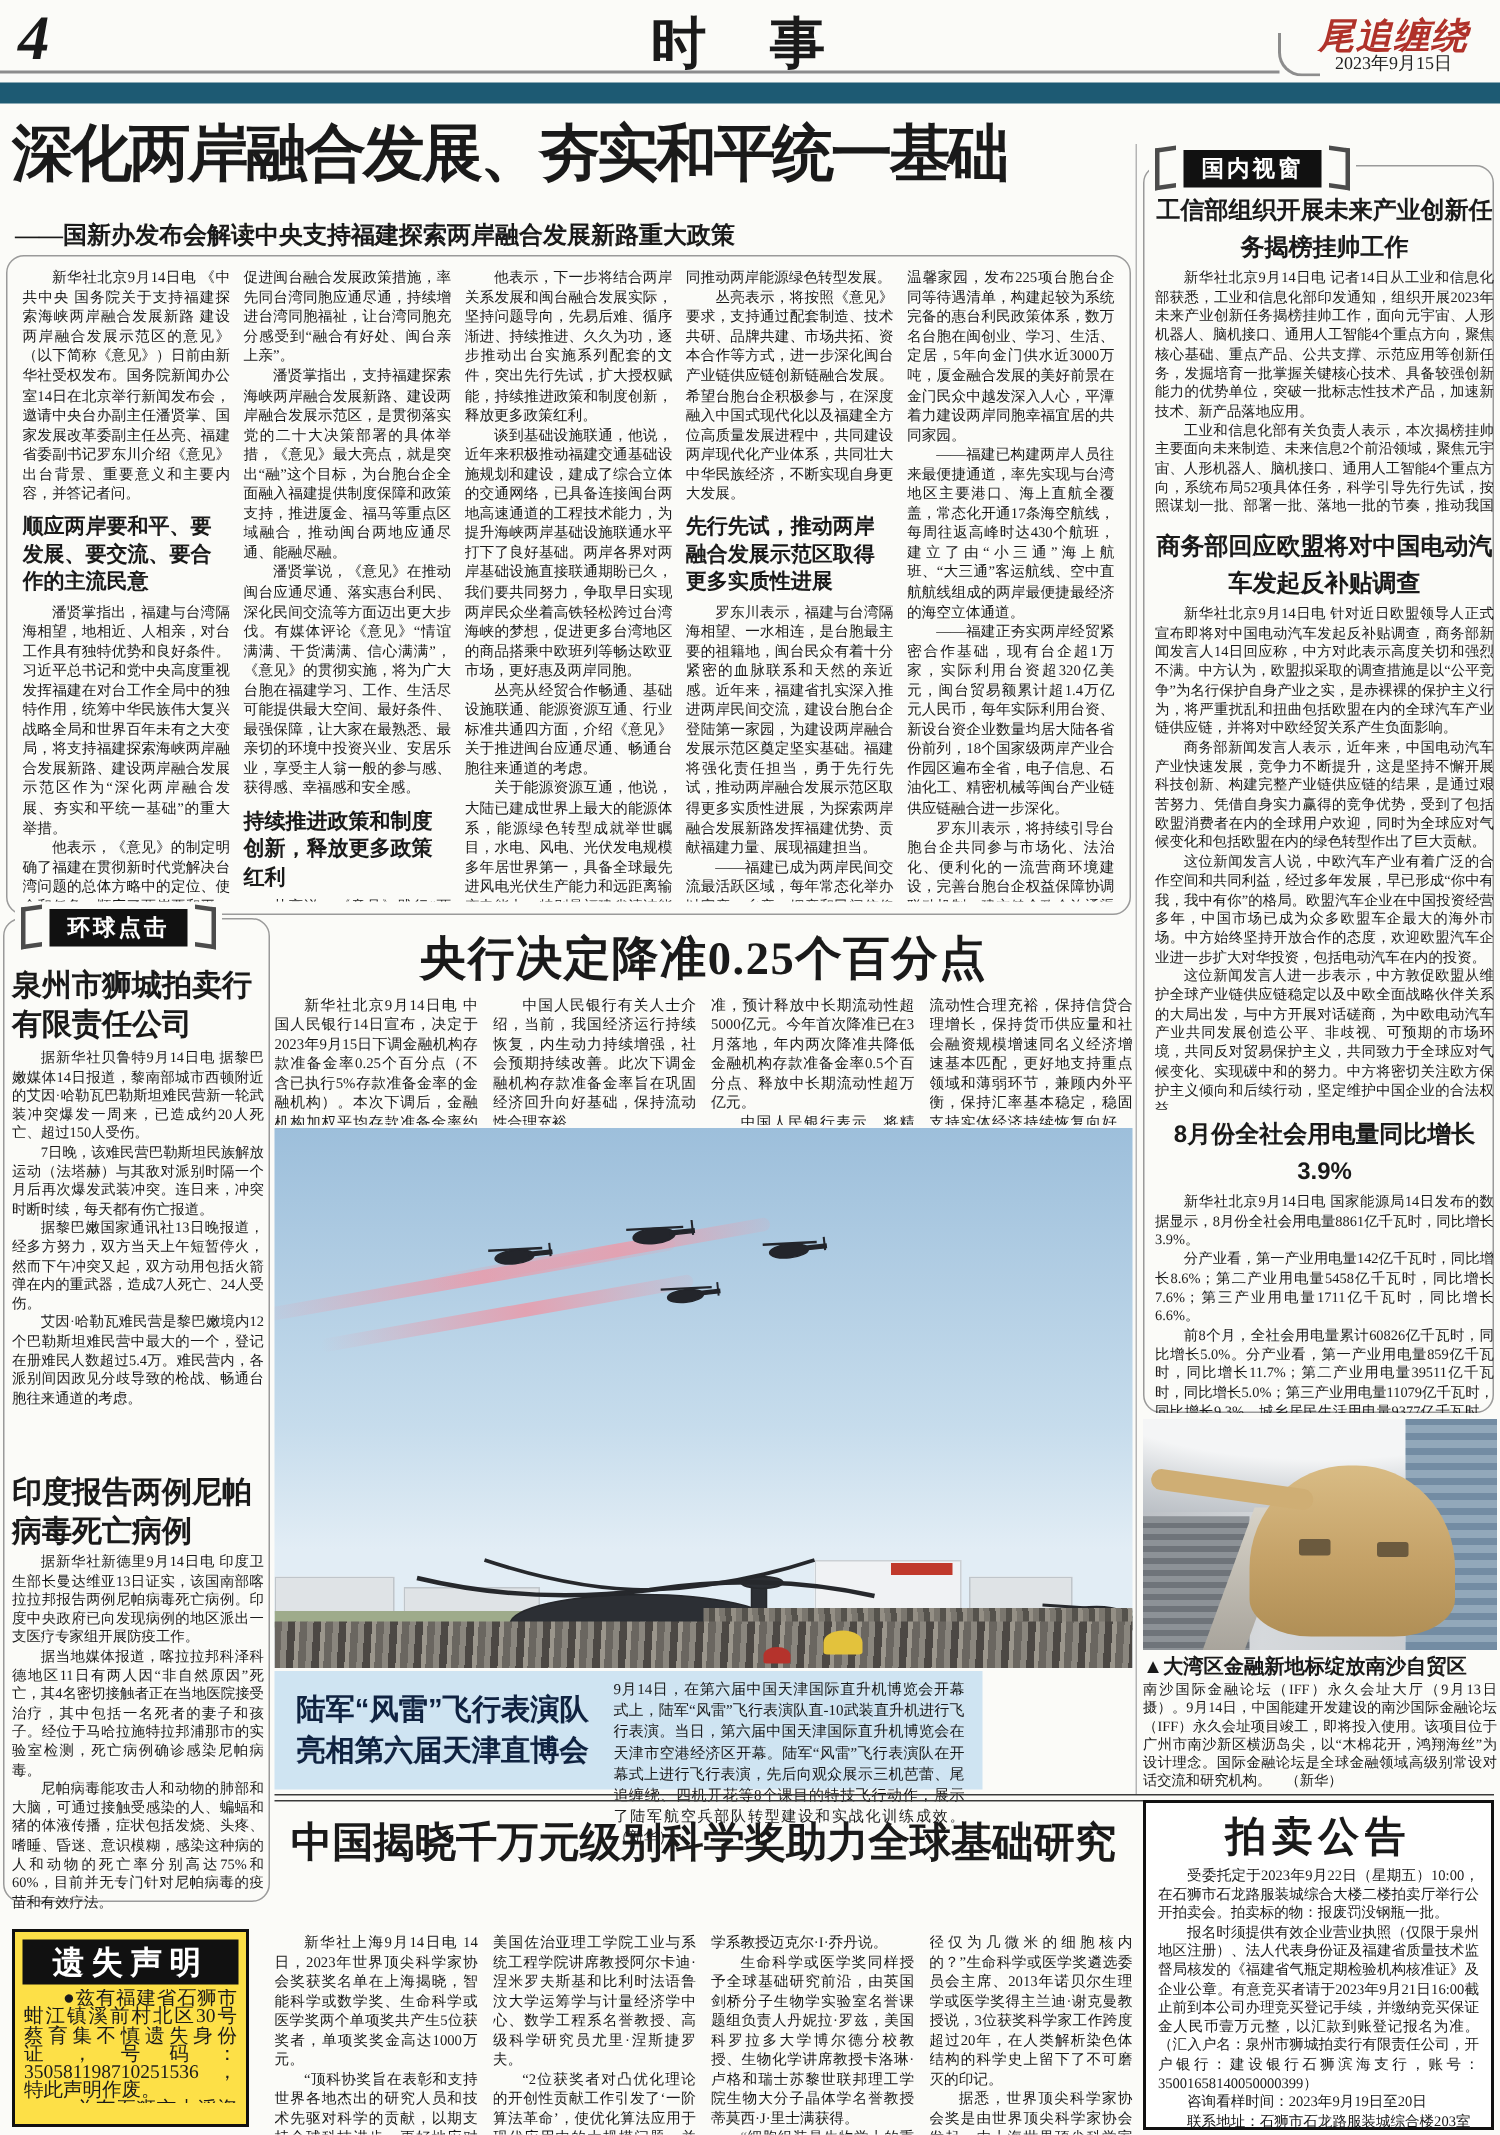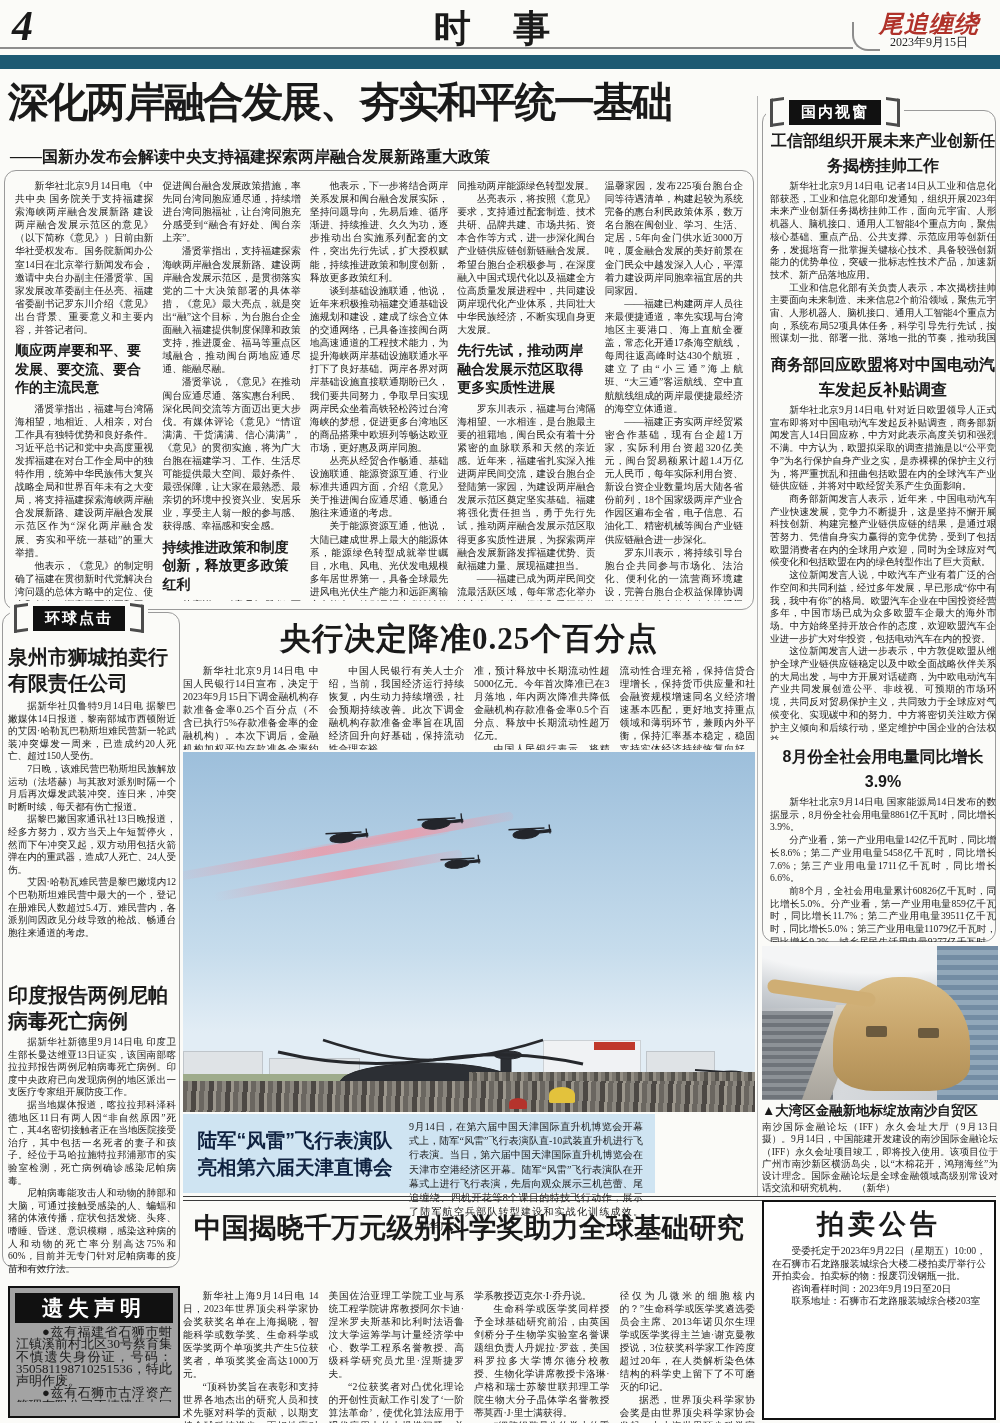--- a/index.html
+++ b/index.html
@@ -69,21 +69,21 @@
   .pcap{left:183px;top:1114px;width:472px;height:79px;background:#cfe4f2;display:flex}
   .pcap-t{width:200px;padding:13px 6px 0 12px;font-family:"Liberation Sans",sans-serif;font-weight:900;font-size:19.5px;line-height:27px;color:#0f2240;text-align:center}
   .pcap-b{flex:1;padding:6px 12px 0 8px;font-size:10px;line-height:14.2px;text-align:justify}
   
   .dblrule{left:183px;top:1196px;width:813px;height:3px;border-top:1px solid #3a3a3a;border-bottom:1.5px solid #3a3a3a}
   
   .sci-h{left:183px;top:1210px;width:572px;text-align:center;font-size:27.5px;font-weight:900}
   .sci-cols{left:183px;top:1289px;width:572px;height:160px;display:flex;gap:10px;overflow:hidden}
   .sci-cols .col{font-size:9.8px;line-height:13px}
   
-  .lost{left:8px;top:1286px;width:172px;height:132px;border:2.5px solid #111;box-sizing:border-box;background:#a3a3a3}
+  .lost{left:8px;top:1286px;width:158px;height:132px;border:2.5px solid #111;box-sizing:border-box;background:#fde047}
   .lost-banner{margin:5px 5px 3px;background:#111;color:#fff;text-align:center;font-family:"Liberation Sans",sans-serif;font-weight:900;font-size:21px;letter-spacing:5px;padding:1px 0}
   .lost-items{padding:0 6px;font-size:13px;line-height:12.3px;overflow:hidden;height:76px}
   
   .auction{left:762px;top:1200px;width:234px;height:220px;border:2px solid #111;box-sizing:border-box;background:#fff;padding:3px 8px;overflow:hidden}
   .auc-title{text-align:center;font-size:27px;font-weight:900;letter-spacing:4px;margin:1px 0 3px}
   .auc-body{font-size:9.7px;line-height:12.6px}
 </style>
 </head>
 <body>
 
@@ -300,17 +300,18 @@
   <div class="lost-items">
       <div class="seg-p">●兹有福建省石狮市蚶江镇溪前村北区30号蔡育集不慎遗失身份证，号码：350581198710251536，特此声明作废。</div>
       <div class="seg-p">●兹有石狮市古浮资产管理有限公司不慎遗失中国工商银行股份有限公司石狮子芳路支行开户许可证，核准号：J3978001046801，特此声明作废。</div>
     </div>
 </div>
 
 <div class="abs auction">
   <div class="auc-title">拍卖公告</div>
   <div class="auc-body">
       <div class="seg-p">受委托定于2023年9月22日（星期五）10:00，在石狮市石龙路服装城综合大楼二楼拍卖厅举行公开拍卖会。拍卖标的物：报废罚没钢瓶一批。</div>
+      <div class="seg-p">报名时须提供有效企业营业执照（仅限于泉州地区注册）、法人代表身份证及福建省质量技术监督局核发的《福建省气瓶定期检验机构核准证》及企业公章。有意竞买者请于2023年9月21日16:00截止前到本公司办理竞买登记手续，并缴纳竞买保证金人民币壹万元整，以汇款到账登记报名为准。（汇入户名：泉州市狮城拍卖行有限责任公司，开户银行：建设银行石狮滨海支行，账号：35001658140050000399）</div>
       <div class="seg-p">咨询看样时间：2023年9月19日至20日</div>
       <div class="seg-p">联系地址：石狮市石龙路服装城综合楼203室</div>
     </div>
 
 </div>
 
 </body></html>

